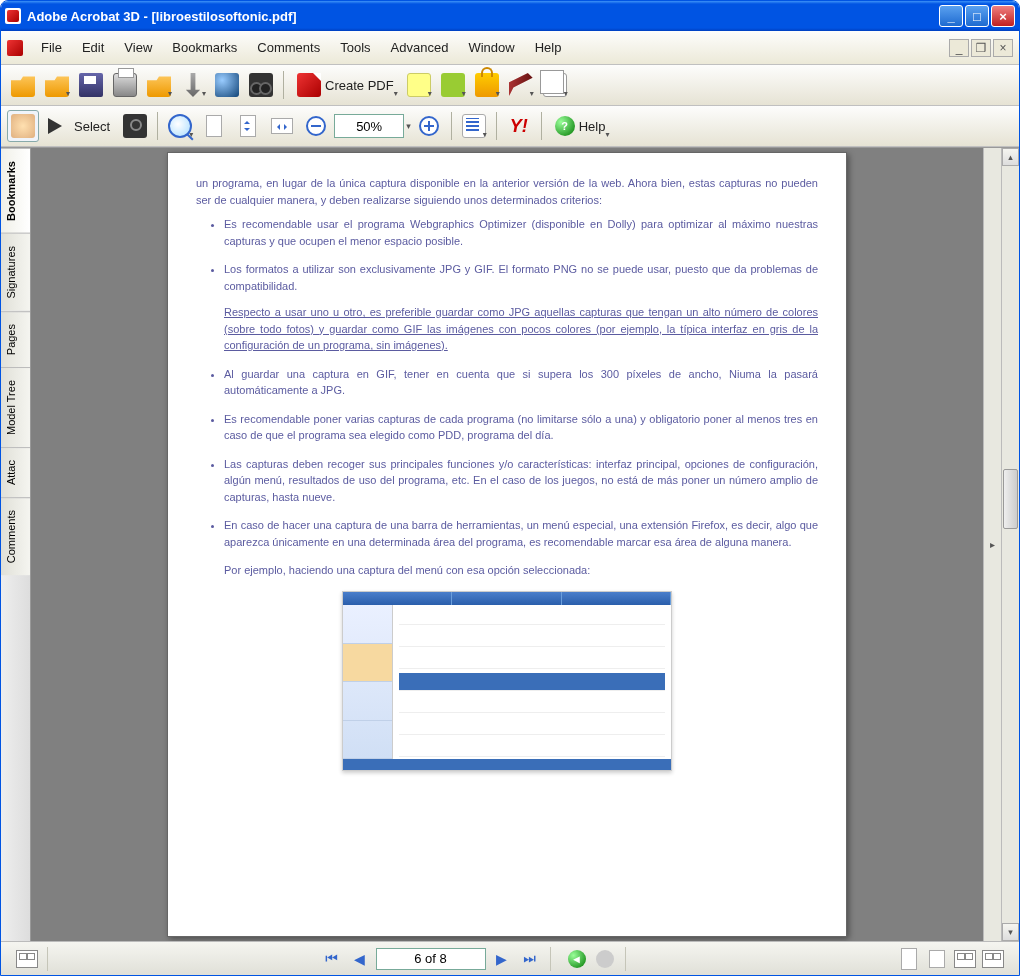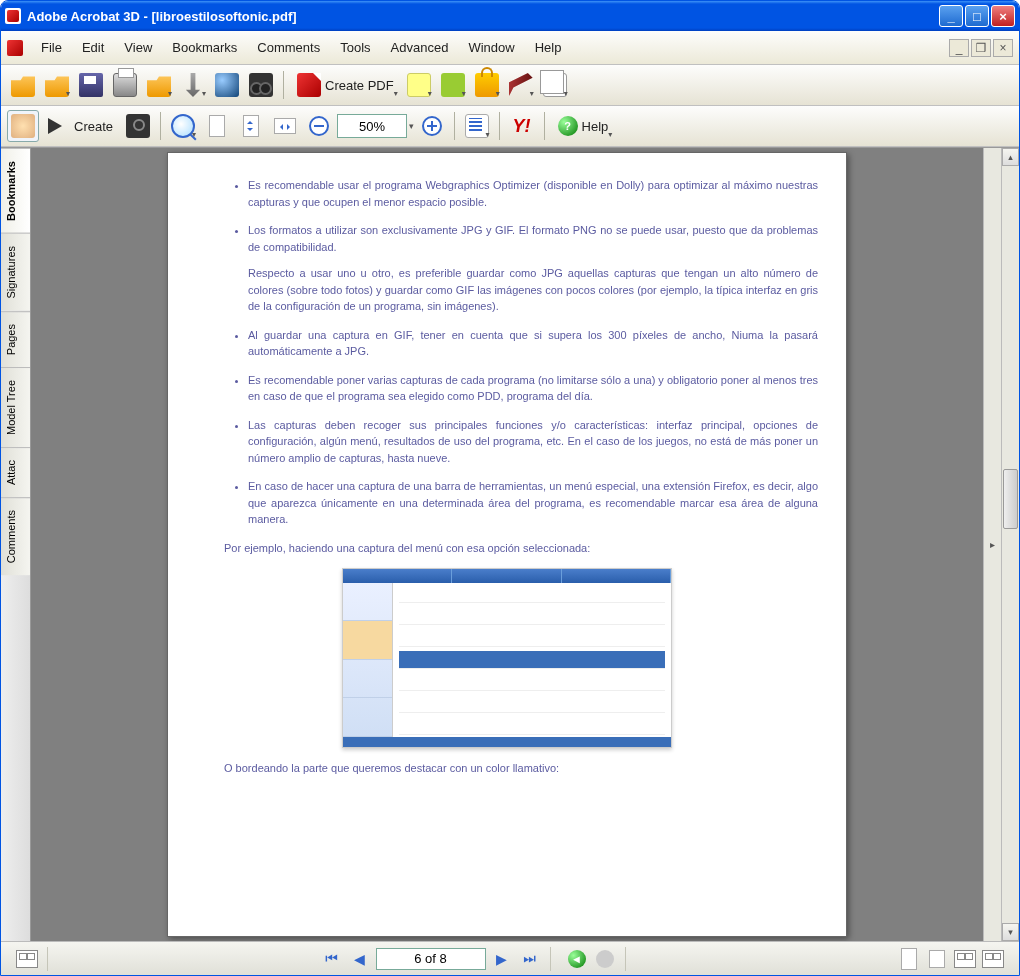--- a/index.html
+++ b/index.html
@@ -69,21 +69,21 @@
 .tab.active { background:linear-gradient(to right,#fff,#f0f0e8); font-weight:bold;}
 .page-area { flex:1; display:flex; position:relative; overflow:hidden;}
 .scrollv { width:18px; background:#e8e8e0; border-left:1px solid #bbb; display:flex; flex-direction:column;}
 .scrollbtn { height:18px; background:linear-gradient(#f5f5f0,#ddd); border:1px solid #aaa; text-align:center; font-size:9px; line-height:16px; color:#555;}
 .scrolltrack { flex:1; position:relative;}
 .scrollthumb { position:absolute; left:1px; right:1px; top:40%; height:60px; background:linear-gradient(to right,#eee,#ccc); border:1px solid #999; border-radius:2px;}
 .page-canvas { flex:1; display:flex; justify-content:center; overflow:hidden; padding:4px 60px;}
 .page { width:100%; max-width:680px; background:#fff; border:1px solid #666; box-shadow:2px 2px 6px rgba(0,0,0,0.4); padding:16px 28px; font-size:11px; color:#5b5ba0; line-height:1.5; font-family:Verdana,Arial,sans-serif;}
 .page p { margin: 6px 0; text-align: justify;}
 .page ul { list-style: disc; padding-left: 28px; margin: 8px 0;}
-.page li { margin-bottom: 12px; text-align: justify; margin-left: 24px;}
+.page li { margin-bottom: 12px; text-align: justify;}
 .embedded-img { width:330px; height:180px; margin:12px auto; border:1px solid #ccc; background:#fff; box-shadow:0 2px 4px rgba(0,0,0,0.2); display:flex; flex-direction:column;}
 .embedded-img .ebar { height:24px; background:linear-gradient(#4a7ecb,#2a5eab); display:flex;}
 .embedded-img .ebar div{flex:1;border-right:1px solid #6a9edb;}
 .embedded-img .ebody { flex:1; display:flex;}
 .embedded-img .eside { width:50px; background:linear-gradient(#eaf0ff,#d0dff5); border-right:1px solid #ccc; display:flex; flex-direction:column;}
 .embedded-img .eside div{flex:1;border-bottom:1px solid #c0d0e8;}
 .embedded-img .emain { flex:1; display:flex; flex-direction:column;}
 .embedded-img .erow{height:18px;border-bottom:1px solid #eee;margin:2px 6px;}
 .embedded-img .erow.sel{background:#3a6eb8;}
 .embedded-img .efoot{height:18px;background:#3a6eb8;}
@@ -177,21 +177,21 @@
         <span class="icon i-copy"></span>
       </div>
   </div>
 
   <div class="toolbar">
     <div class="btn" style="border:1px solid #8aa;background:#f0f4fa;">
         <span class="icon i-hand"></span>
       </div>
     <div class="btn wide">
       <span class="i-select-arrow"></span>
-      <span class="label">Create</span>
+      <span class="label">Select</span>
     </div>
     <div class="btn">
         <span class="icon i-camera"></span>
       </div>
     <div class="sep"></div>
     <div class="btn drop">
         <span class="icon i-zoom"></span>
       </div>
     <div class="btn">
         <span class="i-page"></span>
@@ -230,25 +230,26 @@
       <div class="tab active">Bookmarks</div>
       <div class="tab">Signatures</div>
       <div class="tab">Pages</div>
       <div class="tab">Model Tree</div>
       <div class="tab">Attac</div>
       <div class="tab">Comments</div>
     </div>
     <div class="page-area">
       <div class="page-canvas">
         <div class="page">
+          <p>un programa, en lugar de la única captura disponible en la anterior versión de la web. Ahora bien, estas capturas no pueden ser de cualquier manera, y deben realizarse siguiendo unos determinados criterios:</p>
           <ul>
             <li>Es recomendable usar el programa Webgraphics Optimizer (disponible en Dolly) para optimizar al máximo nuestras capturas y que ocupen el menor espacio posible.</li>
             <li>
               <span>Los formatos a utilizar son exclusivamente JPG y GIF. El formato PNG no se puede usar, puesto que da problemas de compatibilidad.</span>
-              <p style="margin-top:10px;">Respecto a usar uno u otro, es preferible guardar como JPG aquellas capturas que tengan un alto número de colores (sobre todo fotos) y guardar como GIF las imágenes con pocos colores (por ejemplo, la típica interfaz en gris de la configuración de un programa, sin imágenes).</p>
+              <p style="margin-top:10px;text-decoration:underline;">Respecto a usar uno u otro, es preferible guardar como JPG aquellas capturas que tengan un alto número de colores (sobre todo fotos) y guardar como GIF las imágenes con pocos colores (por ejemplo, la típica interfaz en gris de la configuración de un programa, sin imágenes).</p>
             </li>
             <li>Al guardar una captura en GIF, tener en cuenta que si supera los 300 píxeles de ancho, Niuma la pasará automáticamente a JPG.</li>
             <li>Es recomendable poner varias capturas de cada programa (no limitarse sólo a una) y obligatorio poner al menos tres en caso de que el programa sea elegido como PDD, programa del día.</li>
             <li>Las capturas deben recoger sus principales funciones y/o características: interfaz principal, opciones de configuración, algún menú, resultados de uso del programa, etc. En el caso de los juegos, no está de más poner un número amplio de capturas, hasta nueve.</li>
             <li>En caso de hacer una captura de una barra de herramientas, un menú especial, una extensión Firefox, es decir, algo que aparezca únicamente en una determinada área del programa, es recomendable marcar esa área de alguna manera.</li>
           </ul>
           <p style="margin-left:28px;">Por ejemplo, haciendo una captura del menú con esa opción seleccionada:</p>
           <div class="embedded-img">
             <div class="ebar">
                 <div></div>
@@ -267,21 +268,20 @@
                   <div class="erow"></div>
                   <div class="erow"></div>
                 <div class="erow sel"></div>
                 <div class="erow"></div>
                   <div class="erow"></div>
                   <div class="erow"></div>
               </div>
             </div>
             <div class="efoot"></div>
           </div>
-          <p style="margin-left:28px;">O bordeando la parte que queremos destacar con un color llamativo:</p>
         </div>
       </div>
       <div class="rightarrow">▸</div>
       <div class="scrollv">
         <div class="scrollbtn">▴</div>
         <div class="scrolltrack">
             <div class="scrollthumb"></div>
           </div>
         <div class="scrollbtn">▾</div>
       </div>

